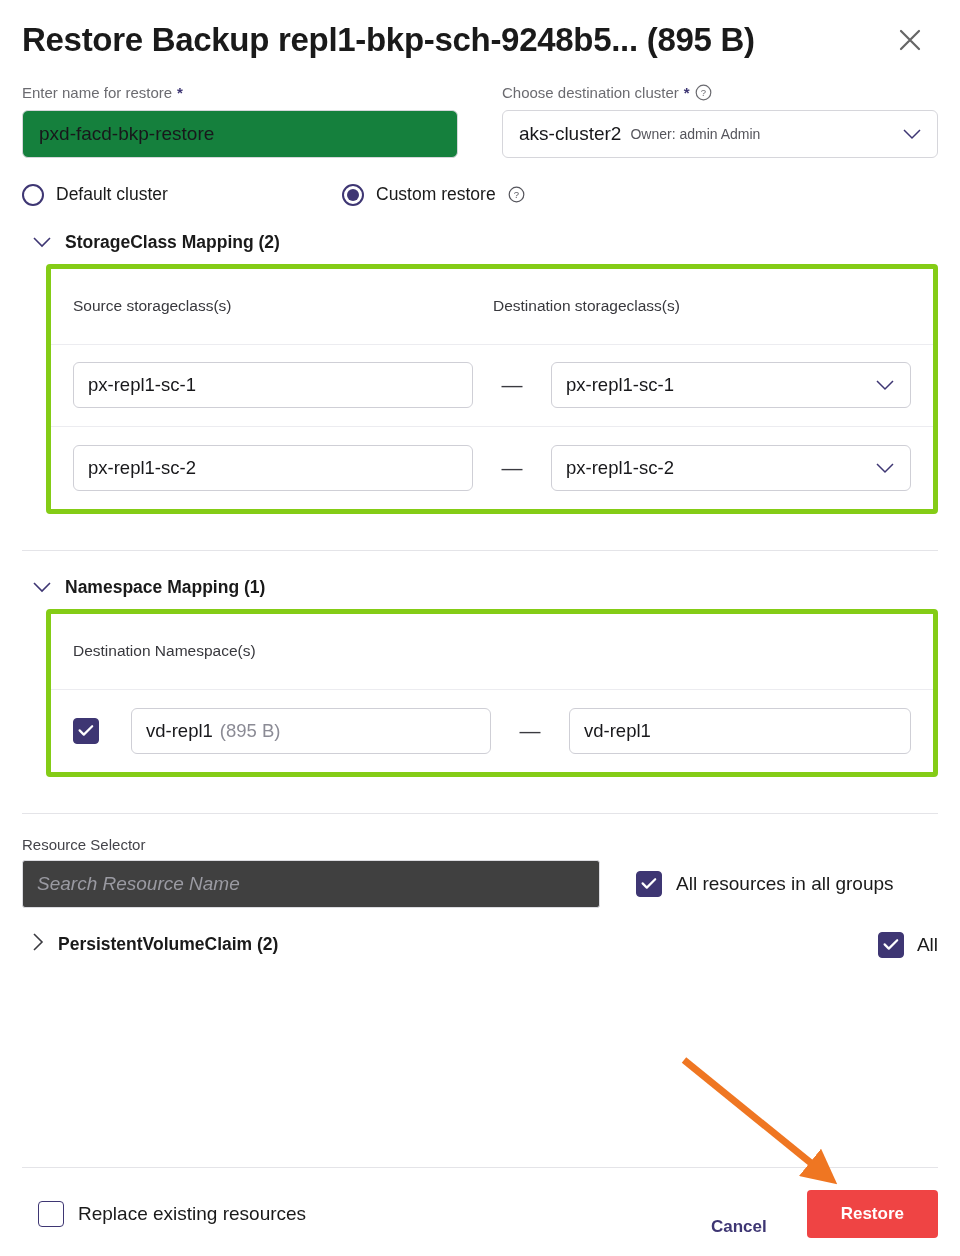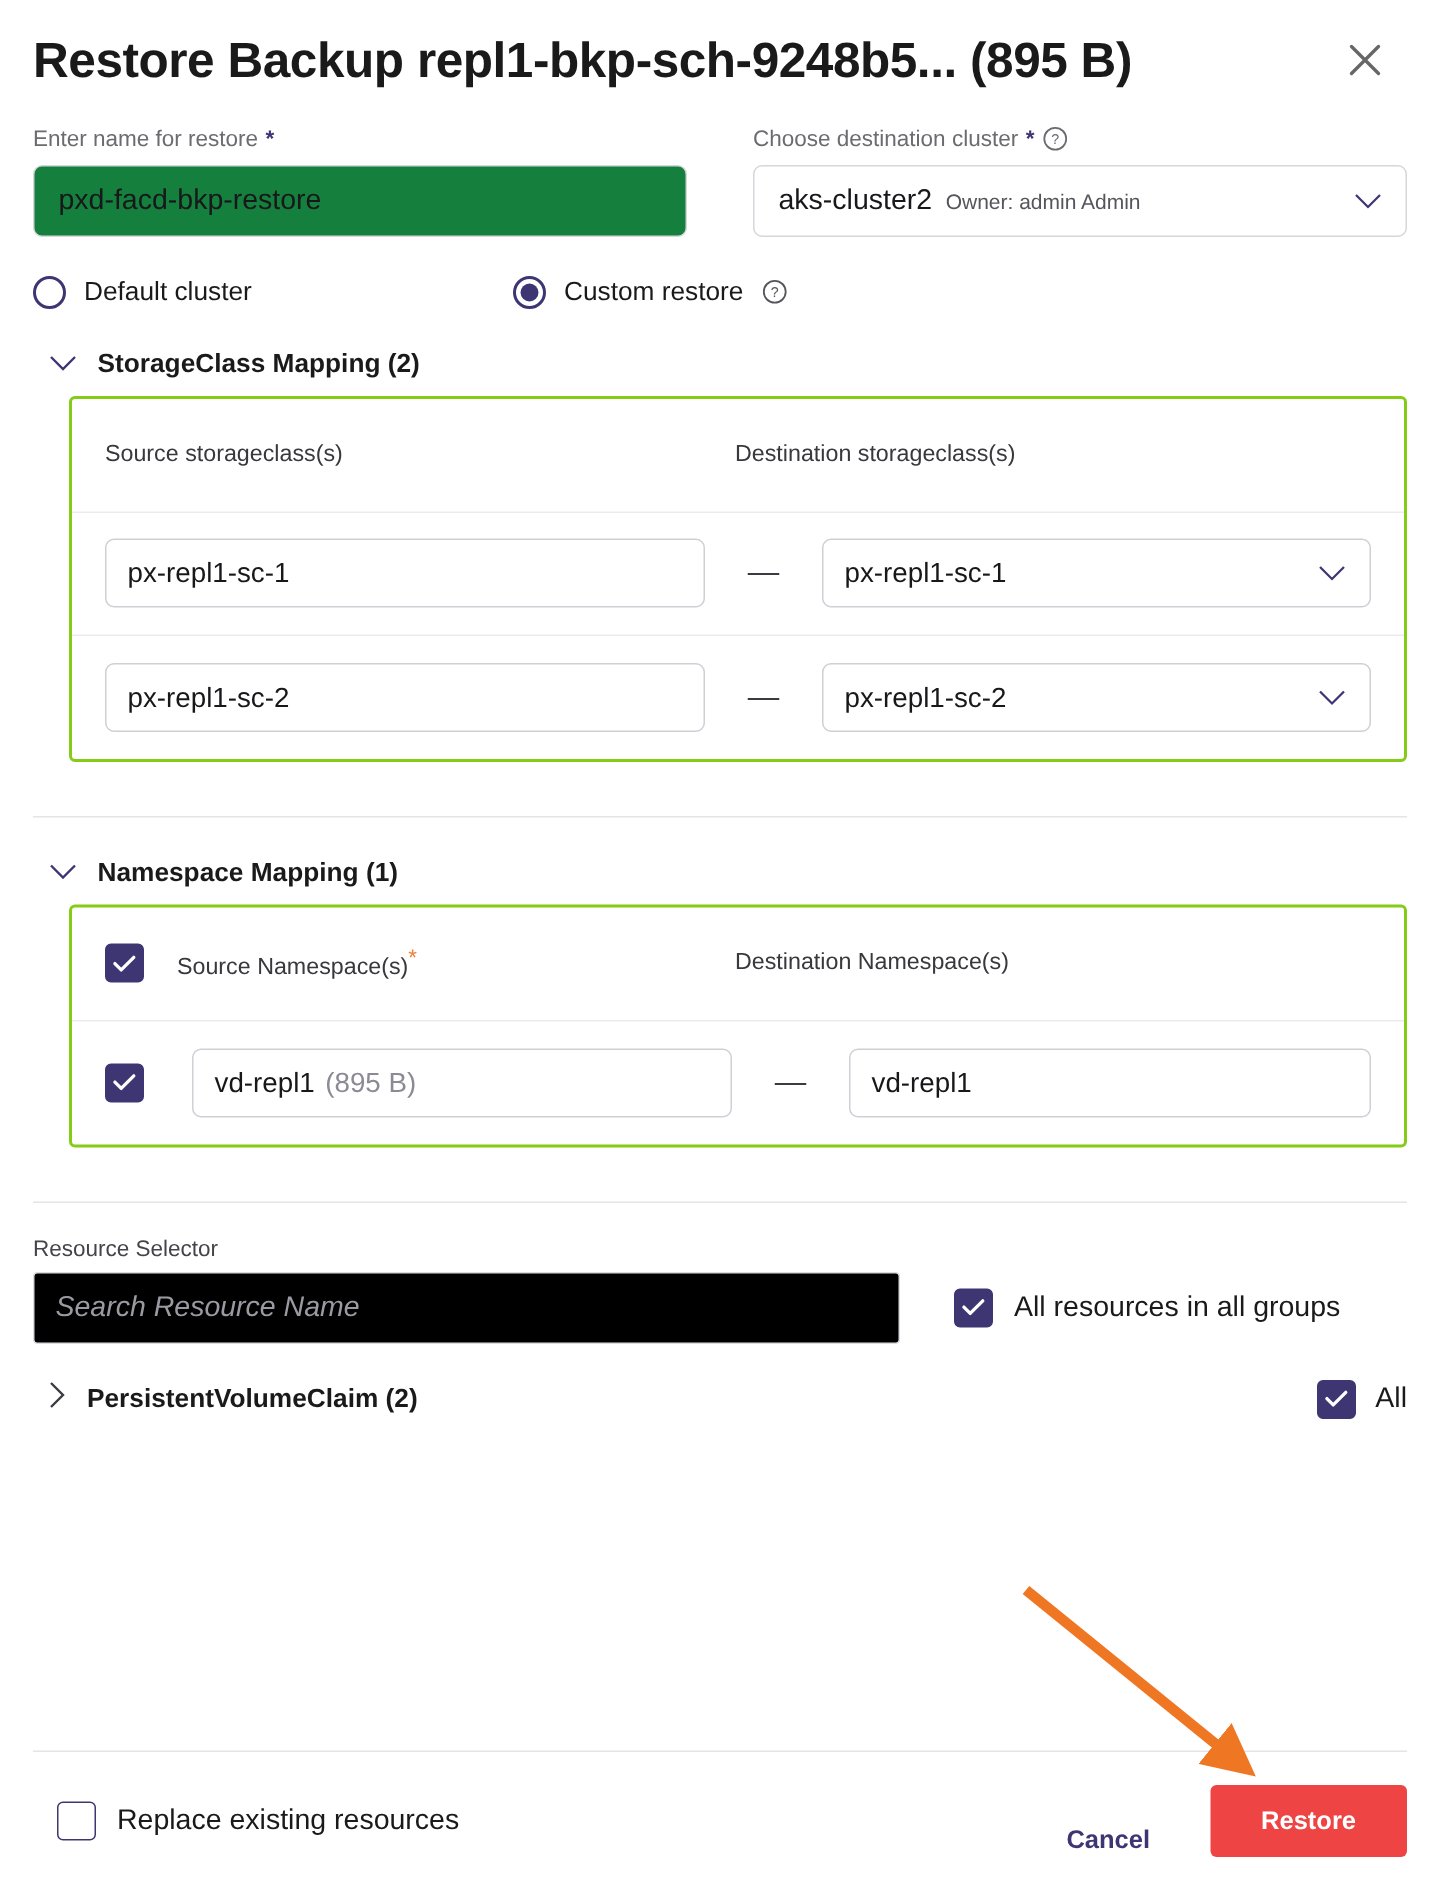--- a/index.html
+++ b/index.html
@@ -63,21 +63,21 @@
   }
 
   
   .sect { margin-top: 26px; }
   .sect-head {
     display: flex; align-items: center; gap: 13px; cursor: pointer;
     font-size: 17.5px; font-weight: bold; color: #1a1a1a; padding-left: 10px;
   }
   .card {
     margin-top: 11px; margin-left: 24px;
-    border: 2px solid #84cc16; border-radius: 4px; background: #fff;
+    border: 5px solid #84cc16; border-radius: 4px; background: #fff;
   }
   .card-head {
     display: flex; align-items: center; height: 76px; padding: 0 22px;
     border-bottom: 1px solid #ececf0;
   }
   .col-src { width: 420px; display: flex; align-items: center; gap: 22px; }
   .col-dst { flex: 1; }
   .col-h { font-size: 15.5px; color: #38383d; }
   .ast { color: #ef8036; font-size: 15px; vertical-align: super; }
 
@@ -118,21 +118,21 @@
 
   .divider { height: 1px; background: #e4e4e8; margin: 36px 0 0 0; }
 
   
   .rs { margin-top: 22px; display: flex; align-items: flex-end; gap: 36px; }
   .rs-left { width: 578px; }
   .rs-label { font-size: 15px; color: #44444a; margin-bottom: 7px; }
   .rs-input {
     height: 48px; border: 1px solid #dcdce1; border-radius: 3px;
     display: flex; align-items: center; padding: 4px 14px;
-    font-size: 19px; color: #9a9aa2; font-style: italic; background: #000000;
+    font-size: 19px; color: #9a9aa2; font-style: italic; background: #404040;
   }
   .rs-right { display: flex; align-items: center; gap: 14px; padding-bottom: 11px; }
   .rs-right span { font-size: 19px; color: #1a1a1a; }
 
   .pvc-row { margin-top: 24px; display: flex; }
   .pvc-label {
     display: flex; align-items: center; gap: 14px;
     font-size: 17.5px; font-weight: bold; color: #1a1a1a; cursor: pointer;
     padding-left: 10px;
   }
@@ -281,28 +281,20 @@
     <div class="sect-head">
       <span>
         <svg width="20" height="12" viewBox="0 0 20 12">
             <path d="M2 2 L10 10 L18 2" stroke="#3e3673" stroke-width="1.6" fill="none"></path>
           </svg>
       </span>
       <span>Namespace Mapping (1)</span>
     </div>
     <div class="card">
       <div class="card-head">
-        <div class="col-src">
-          <span class="cb on">
-            <svg width="16" height="13" viewBox="0 0 16 13">
-                <path d="M1.6 6.4 L5.8 10.6 L14.2 2.2" stroke="#fff" stroke-width="2.2" fill="none" stroke-linecap="round" stroke-linejoin="round"></path>
-              </svg>
-          </span>
-          <span class="col-h"><span>Source Namespace(s)</span><span class="ast">*</span></span>
-        </div>
         <div class="col-dst">
           <span class="col-h">Destination Namespace(s)</span>
         </div>
       </div>
 
       <div class="ns-row">
         <div class="ns-check">
           <span class="cb on">
             <svg width="16" height="13" viewBox="0 0 16 13">
                 <path d="M1.6 6.4 L5.8 10.6 L14.2 2.2" stroke="#fff" stroke-width="2.2" fill="none" stroke-linecap="round" stroke-linejoin="round"></path>

